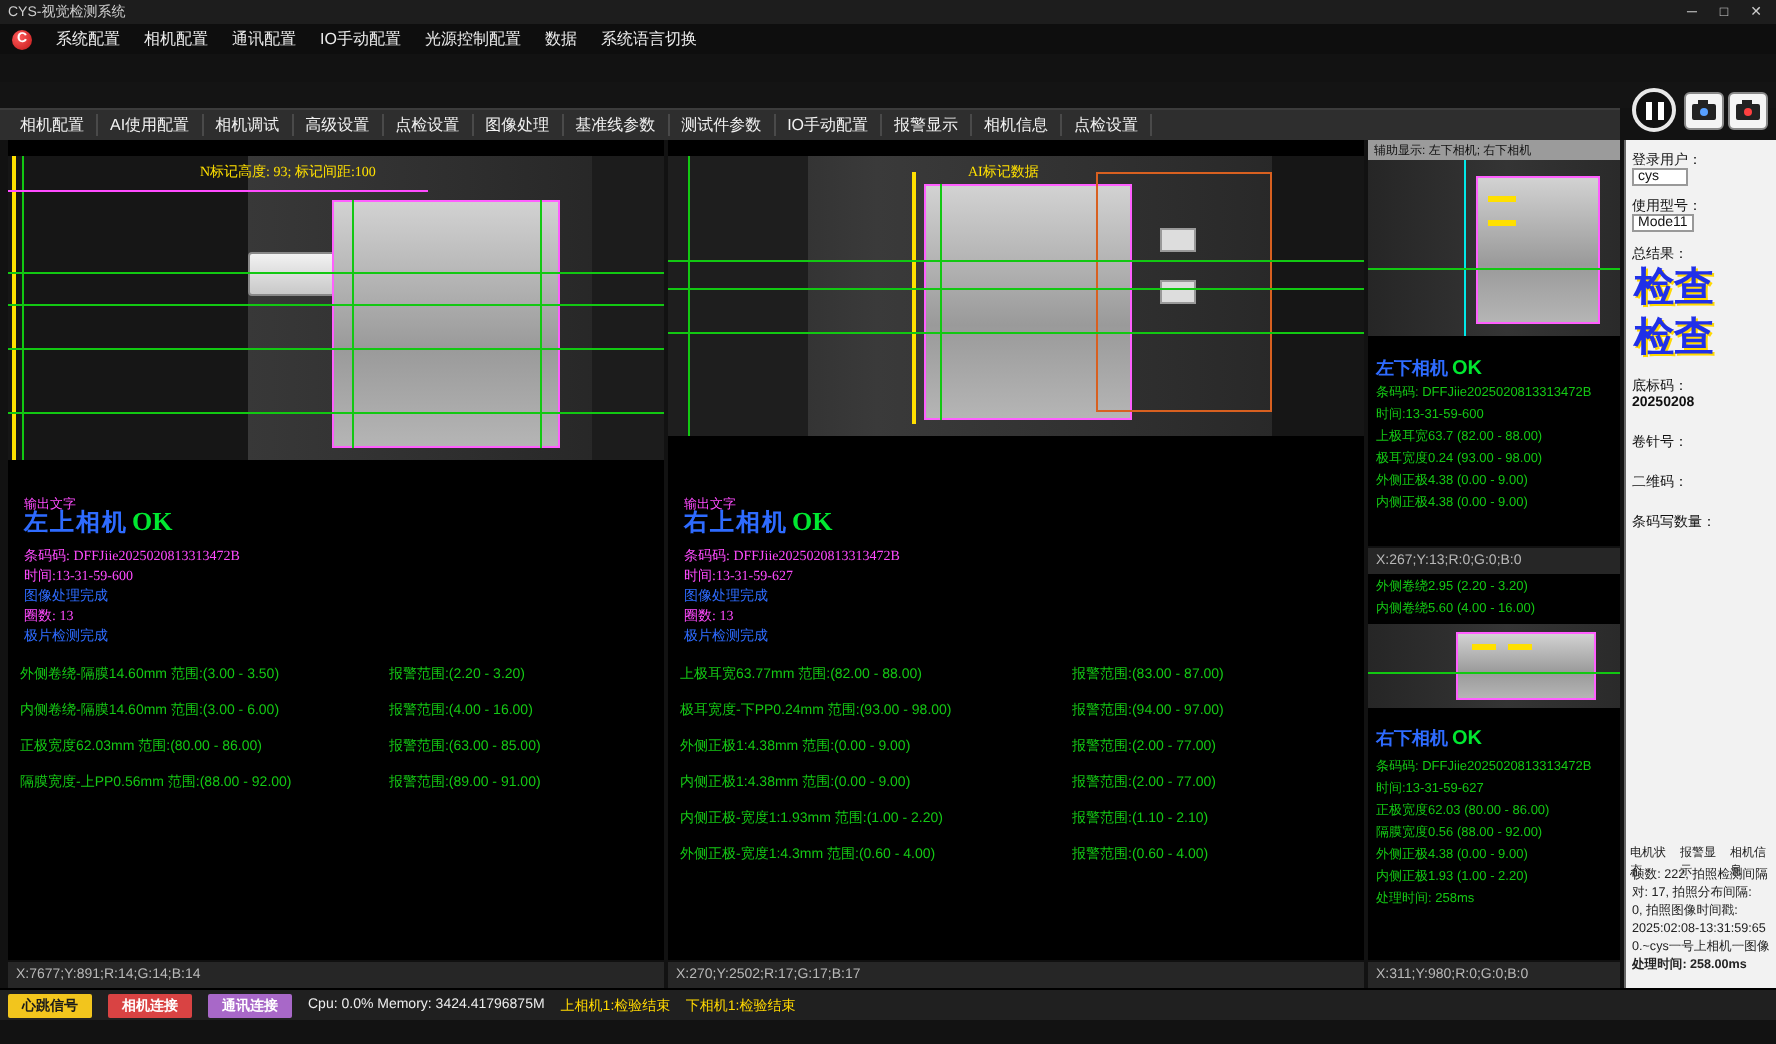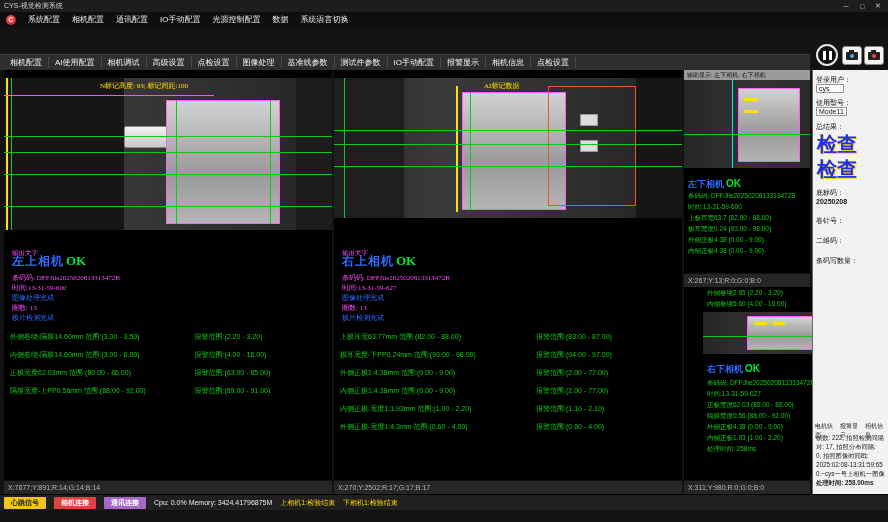--- a/index.html
+++ b/index.html
@@ -264,21 +264,21 @@
       <span class="sline" style="top:123px;">时间:13-31-59-600</span>
       <span class="sline" style="top:134px;">上极耳宽63.7 (82.00 - 88.00)</span>
       <span class="sline" style="top:145px;">极耳宽度0.24 (93.00 - 98.00)</span>
       <span class="sline" style="top:156px;">外侧正极4.38 (0.00 - 9.00)</span>
       <span class="sline" style="top:167px;">内侧正极4.38 (0.00 - 9.00)</span>
     </div>
     <div class="scoord" style="top:203px;">
       <span>X:267;Y:13;R:0;G:0;B:0</span>
     </div>
 
-    <div class="sview" style="top:217px;height:187px;margin-left:19px;">
+    <div class="sview" style="top:217px;height:187px;">
       <span class="sline" style="top:2px;">外侧卷绕2.95 (2.20 - 3.20)</span>
       <span class="sline" style="top:13px;">内侧卷绕5.60 (4.00 - 16.00)</span>
       <div class="simg" style="top:25px;height:42px;">
         <span class="cell" style="left:44px;top:4px;width:70px;height:34px;"></span>
         <span class="yv" style="left:52px;top:10px;height:3px;width:12px;"></span>
         <span class="yv" style="left:70px;top:10px;height:3px;width:12px;"></span>
         <span class="gl" style="left:0;top:24px;width:126px;"></span>
       </div>
       <div class="stitle" style="top:76px;">
         <span>右下相机</span><span class="ok">OK</span>

